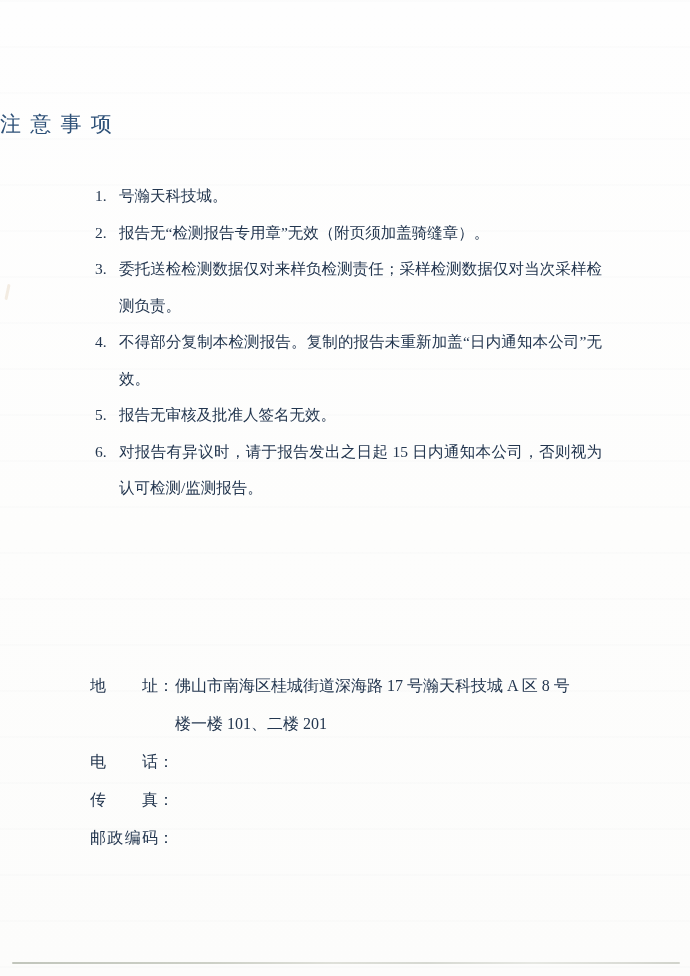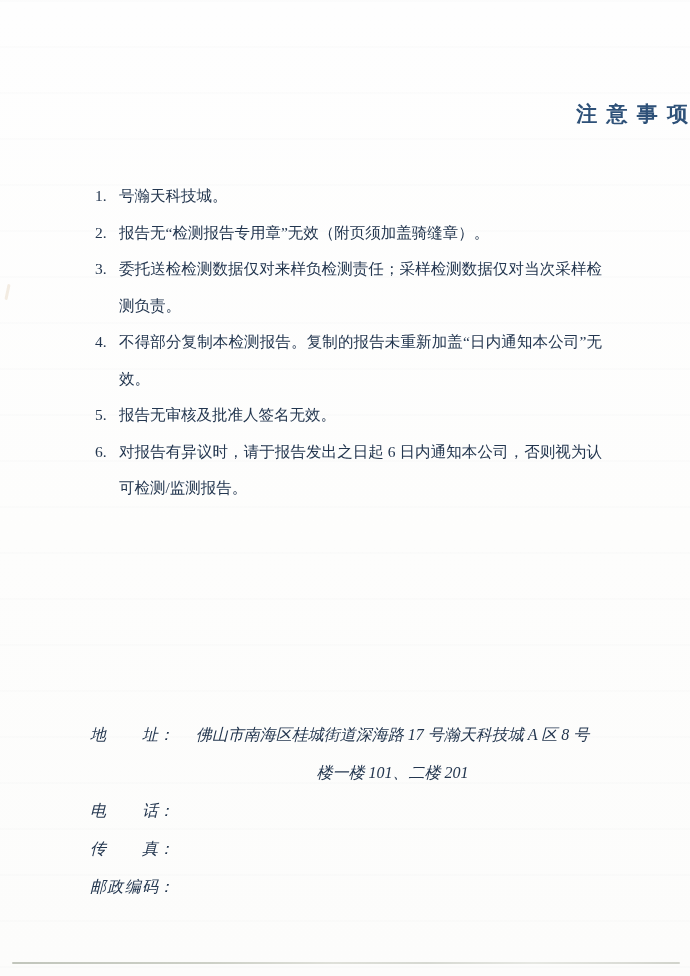--- a/index.html
+++ b/index.html
@@ -25,26 +25,26 @@
       180deg,
       rgba(180,185,190,0.035) 0px,
       rgba(180,185,190,0.035) 2px,
       rgba(255,255,255,0) 2px,
       rgba(255,255,255,0) 46px
     );
     pointer-events: none;
   }
   .doc-title {
     position: absolute;
-    top: 100px;
+    top: 110px;
     left: 0;
     width: 100%;
-    text-align: right;
+    text-align: left;
     font-size: 21px;
-    font-weight: 700;
+    font-weight: 400;
     letter-spacing: 2px;
     color: #2e5178;
   }
   .notes {
     position: absolute;
     top: 178px;
     left: 95px;
     width: 507px;
     font-size: 15.5px;
   }
@@ -55,43 +55,41 @@
   .note-num {
     flex: none;
     width: 24px;
   }
   .note-text {
     flex: 1;
     text-align: justify;
   }
   .contact {
     position: absolute;
-    top: 716px;
+    top: 667px;
     left: 90px;
     width: 520px;
     font-size: 16px;
-    font-style: italic;
   }
   .contact-row {
     display: flex;
     line-height: 38px;
   }
   .c-label {
     flex: none;
     width: 68px;
     text-align: justify;
     text-align-last: justify;
   }
   .c-colon {
     flex: none;
     width: 17px;
   }
   .c-value {
     flex: 1;
-    text-align: center;
   }
   .scan-edge {
     position: absolute;
     top: 962px;
     left: 12px;
     width: 668px;
     height: 2px;
     background: linear-gradient(
       90deg,
       #b7bcb1 0%,
@@ -139,21 +137,21 @@
     <div class="note">
       <span class="note-num">4.</span>
       <span class="note-text">不得部分复制本检测报告。复制的报告未重新加盖“日内通知本公司”无效。</span>
     </div>
     <div class="note">
       <span class="note-num">5.</span>
       <span class="note-text">报告无审核及批准人签名无效。</span>
     </div>
     <div class="note">
       <span class="note-num">6.</span>
-      <span class="note-text">对报告有异议时，请于报告发出之日起 6 日内通知本公司，否则视为认可检测/监测报告。</span>
+      <span class="note-text">对报告有异议时，请于报告发出之日起 15 日内通知本公司，否则视为认可检测/监测报告。</span>
     </div>
   </div>
 
   <div class="contact">
 
     <div class="contact-row">
       <span class="c-label">地址</span>
       <span class="c-colon">：</span>
       <span class="c-value">
         <span>佛山市南海区桂城街道深海路 17 号瀚天科技城 A 区 8 号</span><br>

